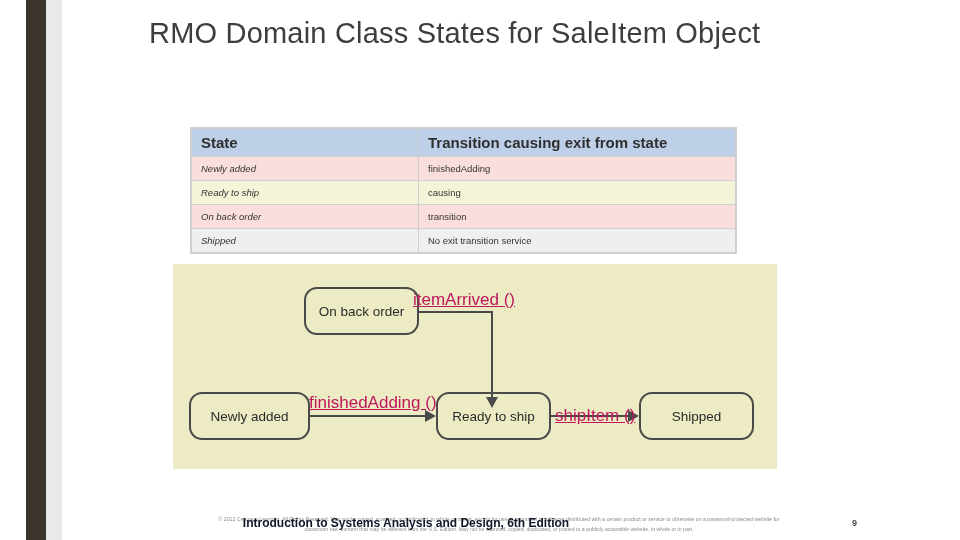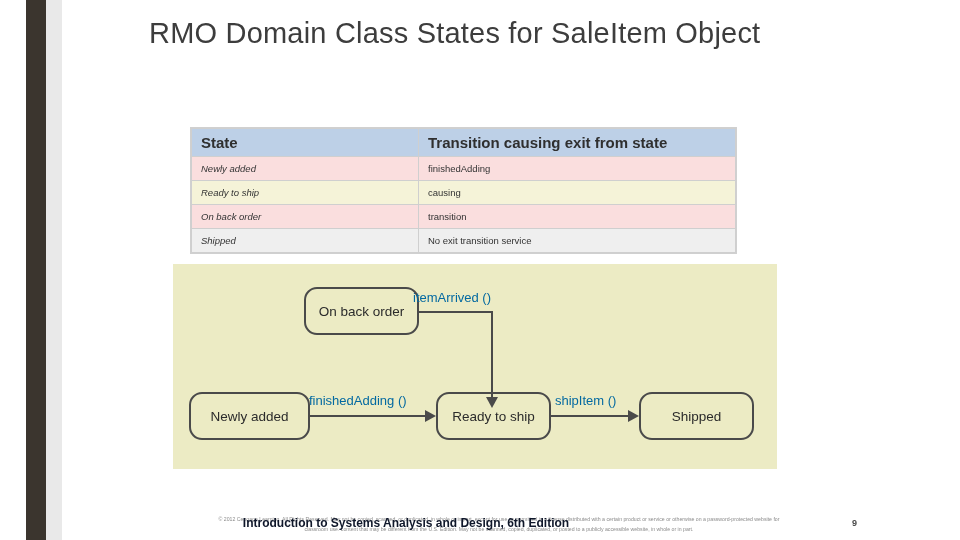--- a/index.html
+++ b/index.html
@@ -64,24 +64,24 @@
     color:#2b2b2b;
     font-size:13.5px;
     display:flex;align-items:center;justify-content:center;
     box-sizing:border-box;
   }
   .n-back{left:131px;top:23px;width:115px;height:48px;}
   .n-new{left:16px;top:128px;width:121px;height:48px;}
   .n-ready{left:263px;top:128px;width:115px;height:48px;}
   .n-ship{left:466px;top:128px;width:115px;height:48px;}
 
-  .lbl{position:absolute;font-size:13px;color:#0369a1;white-space:nowrap;}
+  .lbl{position:absolute;font-size:17px;color:#be185d;white-space:nowrap;text-decoration:underline;}
   .l-item{left:240px;top:26px;}
   .l-fin{left:136px;top:129px;}
-  .l-shipitem{left:382px;top:129px;}
+  .l-shipitem{left:382px;top:142px;}
 
   .line{position:absolute;background:#4a4a4a;}
   
   .seg-h1{left:246px;top:47px;width:72px;height:2px;}
   .seg-v1{left:318px;top:47px;width:2px;height:90px;}
   .arrow-down{
     position:absolute;left:313px;top:133px;
     width:0;height:0;border-left:6px solid transparent;border-right:6px solid transparent;
     border-top:11px solid #4a4a4a;
   }

